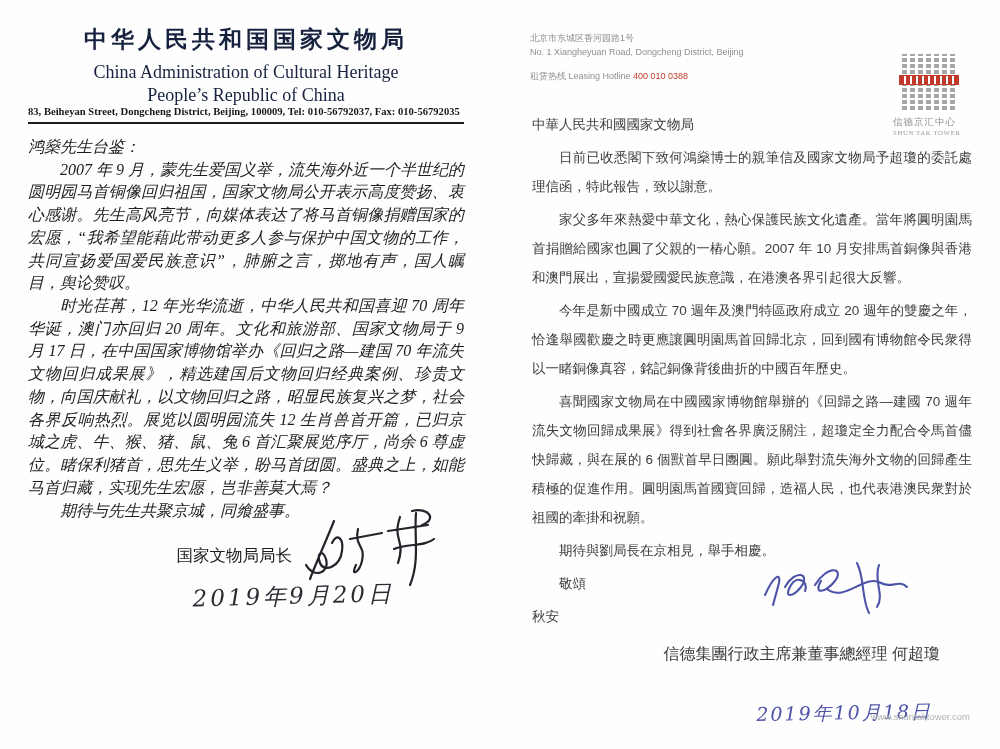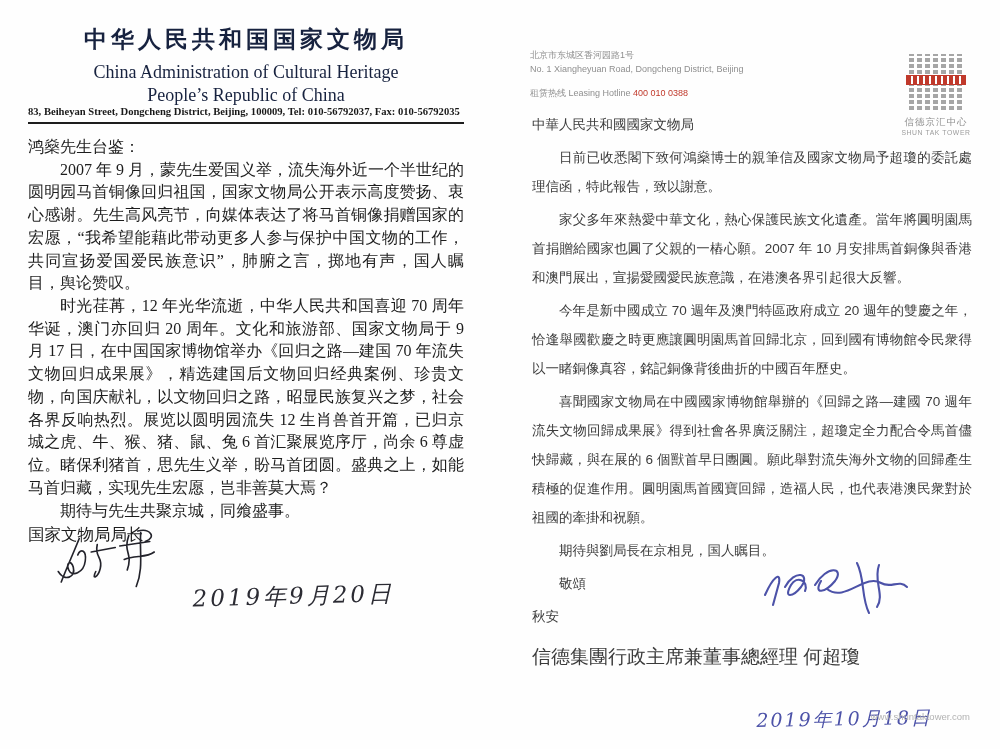--- a/index.html
+++ b/index.html
@@ -19,40 +19,40 @@
   }
   .lp-address{
     font-family:"Liberation Serif",serif;font-weight:bold;
     font-size:10.6px;color:#191919;border-bottom:2.5px solid #1d1d1d;
     padding-bottom:5px;white-space:nowrap;
   }
   .lp-body{
     margin-top:12px;font-family:"Liberation Serif",serif;font-size:16px;
     color:#1d1d1d;line-height:1.42;text-align:justify;
   }
-  .lp-body p{margin:0;text-indent:2em;}
+  .lp-body p{margin:0;text-indent:2em;font-style:italic;}
   .lp-salutation{text-indent:0 !important;}
   .lp-signrow{
-    display:flex;justify-content:flex-end;align-items:flex-start;
-    margin-top:2px;padding-right:18px;height:64px;flex-direction:column;
+    display:flex;justify-content:flex-end;align-items:center;
+    margin-top:2px;padding-right:18px;height:64px;
   }
   .lp-signtitle{font-family:"Liberation Serif",serif;font-size:16.5px;color:#1d1d1d;}
   .lp-date{
     text-align:right;padding-right:70px;margin-top:-6px;
     font-family:"DejaVu Serif",serif;font-style:italic;font-size:23px;
     color:#2b2b33;letter-spacing:3px;transform:rotate(-1.5deg);
   }
   
   .right-page{position:absolute;left:518px;top:30px;width:462px;height:700px;}
   .rp-addr{
-    position:absolute;left:12px;top:18px;color:#8f8f8f;font-size:9px;line-height:1.6;
+    position:absolute;left:12px;top:1px;color:#8f8f8f;font-size:9px;line-height:1.6;
   }
   .rp-hotline{margin-top:9px;color:#8f8f8f;font-size:9px;}
   .rp-hotline .red{color:#c0392b;}
-  .rp-logo{position:absolute;right:8px;top:24px;width:72px;text-align:center;}
+  .rp-logo{position:absolute;right:15px;top:24px;width:72px;font-family:Liberation Serif, serif;}
   .logo-grid{
     width:54px;height:58px;margin:0 auto;position:relative;
     background-image:
       repeating-linear-gradient(0deg,#ffffff 0 2px,transparent 2px 6px),
       repeating-linear-gradient(90deg,#a6a6a6 0 5px,transparent 5px 8px);
   }
   .logo-band{
     position:absolute;left:-3px;right:-3px;top:21px;height:8px;
     border:1px solid #c0392b;
     background:repeating-linear-gradient(90deg,#c0392b 0 4px,#ffffff 4px 6px);
@@ -62,21 +62,21 @@
   .rp-body{
     position:absolute;left:14px;right:8px;top:76px;
     font-size:13.5px;color:#3b3b3b;line-height:2.15;text-align:justify;
   }
   .rp-body p{margin:4px 0;text-indent:2em;}
   .rp-recipient,.rp-salutation{text-indent:0 !important;}
   .rp-closing{position:relative;}
   .rp-closing .songr{text-indent:2em;margin:4px 0;}
   .rp-closing .qiuan{text-indent:0;margin:4px 0;}
   .rp-sig{position:absolute;right:55px;top:-14px;}
-  .rp-signline{text-align:left;padding-right:32px;margin-top:6px;font-size:19px;color:#3b3b3b;}
+  .rp-signline{text-align:right;padding-right:32px;margin-top:6px;font-size:16px;color:#3b3b3b;}
   .rp-date{
     text-align:right;padding-right:40px;margin-top:22px;
     font-family:"DejaVu Serif",serif;font-style:italic;font-size:19px;
     color:#4c52a8;letter-spacing:2px;transform:rotate(-1deg);
   }
   .rp-site{position:absolute;right:10px;bottom:8px;color:#b2b2b2;font-size:9.5px;}
 </style>
 </head>
 <body>
 
@@ -124,21 +124,21 @@
     <div class="logo-cn">信德京汇中心</div>
     <div class="logo-en">SHUN TAK TOWER</div>
   </div>
 
   <div class="rp-body">
     <p class="rp-recipient">中華人民共和國國家文物局</p>
     <p>日前已收悉閣下致何鴻燊博士的親筆信及國家文物局予超瓊的委託處理信函，特此報告，致以謝意。</p>
     <p>家父多年來熱愛中華文化，熱心保護民族文化遺產。當年將圓明園馬首捐贈給國家也圓了父親的一樁心願。2007 年 10 月安排馬首銅像與香港和澳門展出，宣揚愛國愛民族意識，在港澳各界引起很大反響。</p>
     <p>今年是新中國成立 70 週年及澳門特區政府成立 20 週年的雙慶之年，恰逢舉國歡慶之時更應讓圓明園馬首回歸北京，回到國有博物館令民衆得以一睹銅像真容，銘記銅像背後曲折的中國百年歷史。</p>
     <p>喜聞國家文物局在中國國家博物館舉辦的《回歸之路—建國 70 週年流失文物回歸成果展》得到社會各界廣泛關注，超瓊定全力配合令馬首儘快歸藏，與在展的 6 個獸首早日團圓。願此舉對流失海外文物的回歸產生積極的促進作用。圓明園馬首國寶回歸，造福人民，也代表港澳民衆對於祖國的牽掛和祝願。</p>
-    <p>期待與劉局長在京相見，国人瞩目。</p>
+    <p>期待與劉局長在京相見，舉手相慶。</p>
 
     <div class="rp-closing">
       <p class="songr">敬頌</p>
       <p class="qiuan">秋安</p>
       <svg class="rp-sig" width="160" height="62" viewBox="0 0 160 62">
         <g fill="none" stroke="#4c52a8" stroke-width="2.1" stroke-linecap="round">
           <path d="M8,40 C16,22 24,16 22,28 L16,50"></path>
           <path d="M28,32 C38,14 54,18 44,32 C36,42 26,44 34,30 C40,20 52,26 48,36"></path>
           <path d="M58,30 C70,10 88,12 78,26 C68,38 56,40 64,26 M70,34 C88,48 108,18 124,28 C134,34 142,24 150,32"></path>
           <path d="M100,8 C108,24 104,42 112,58 M122,10 C116,26 128,40 120,52"></path>

